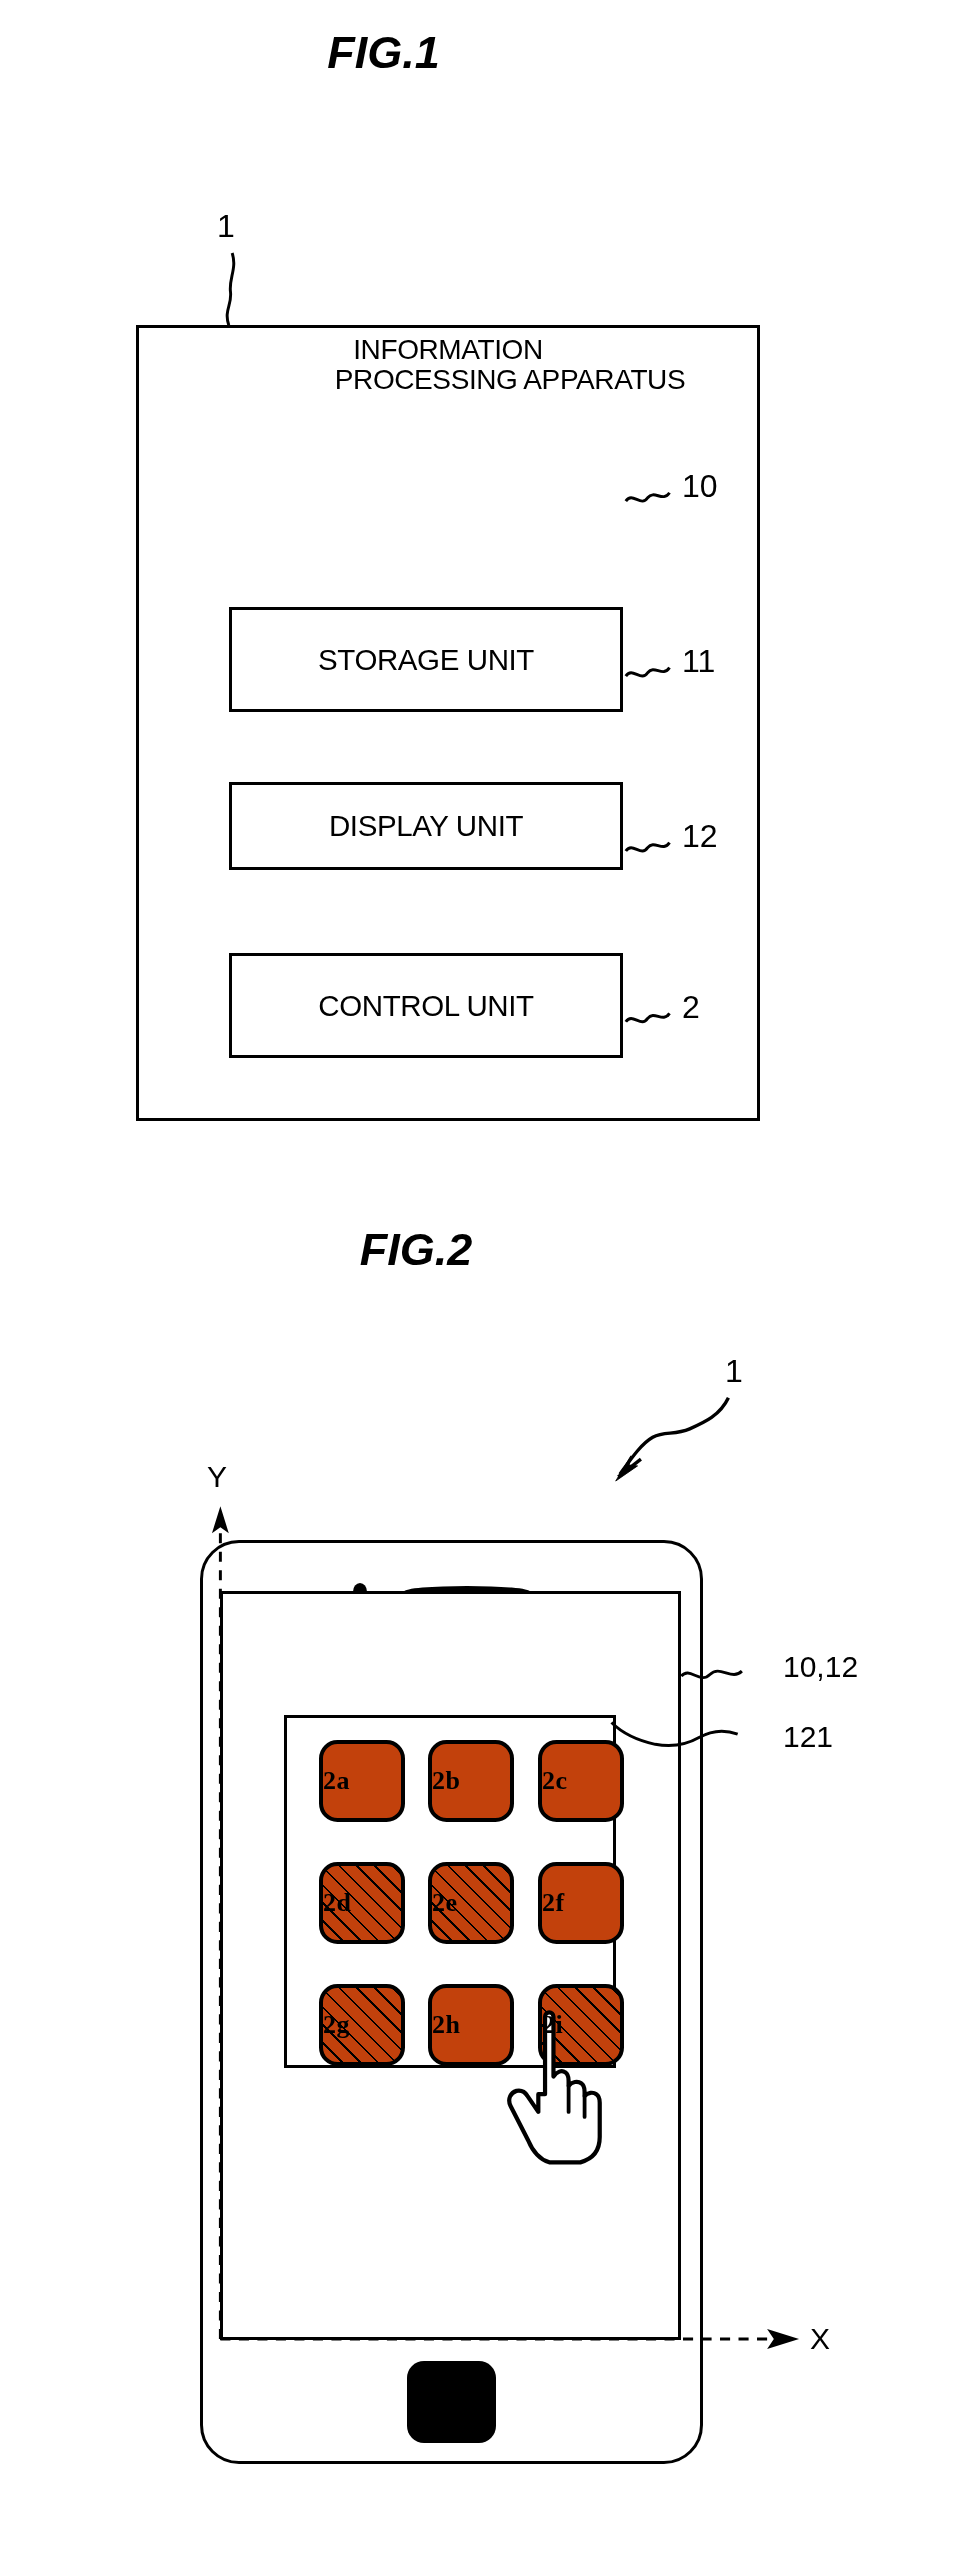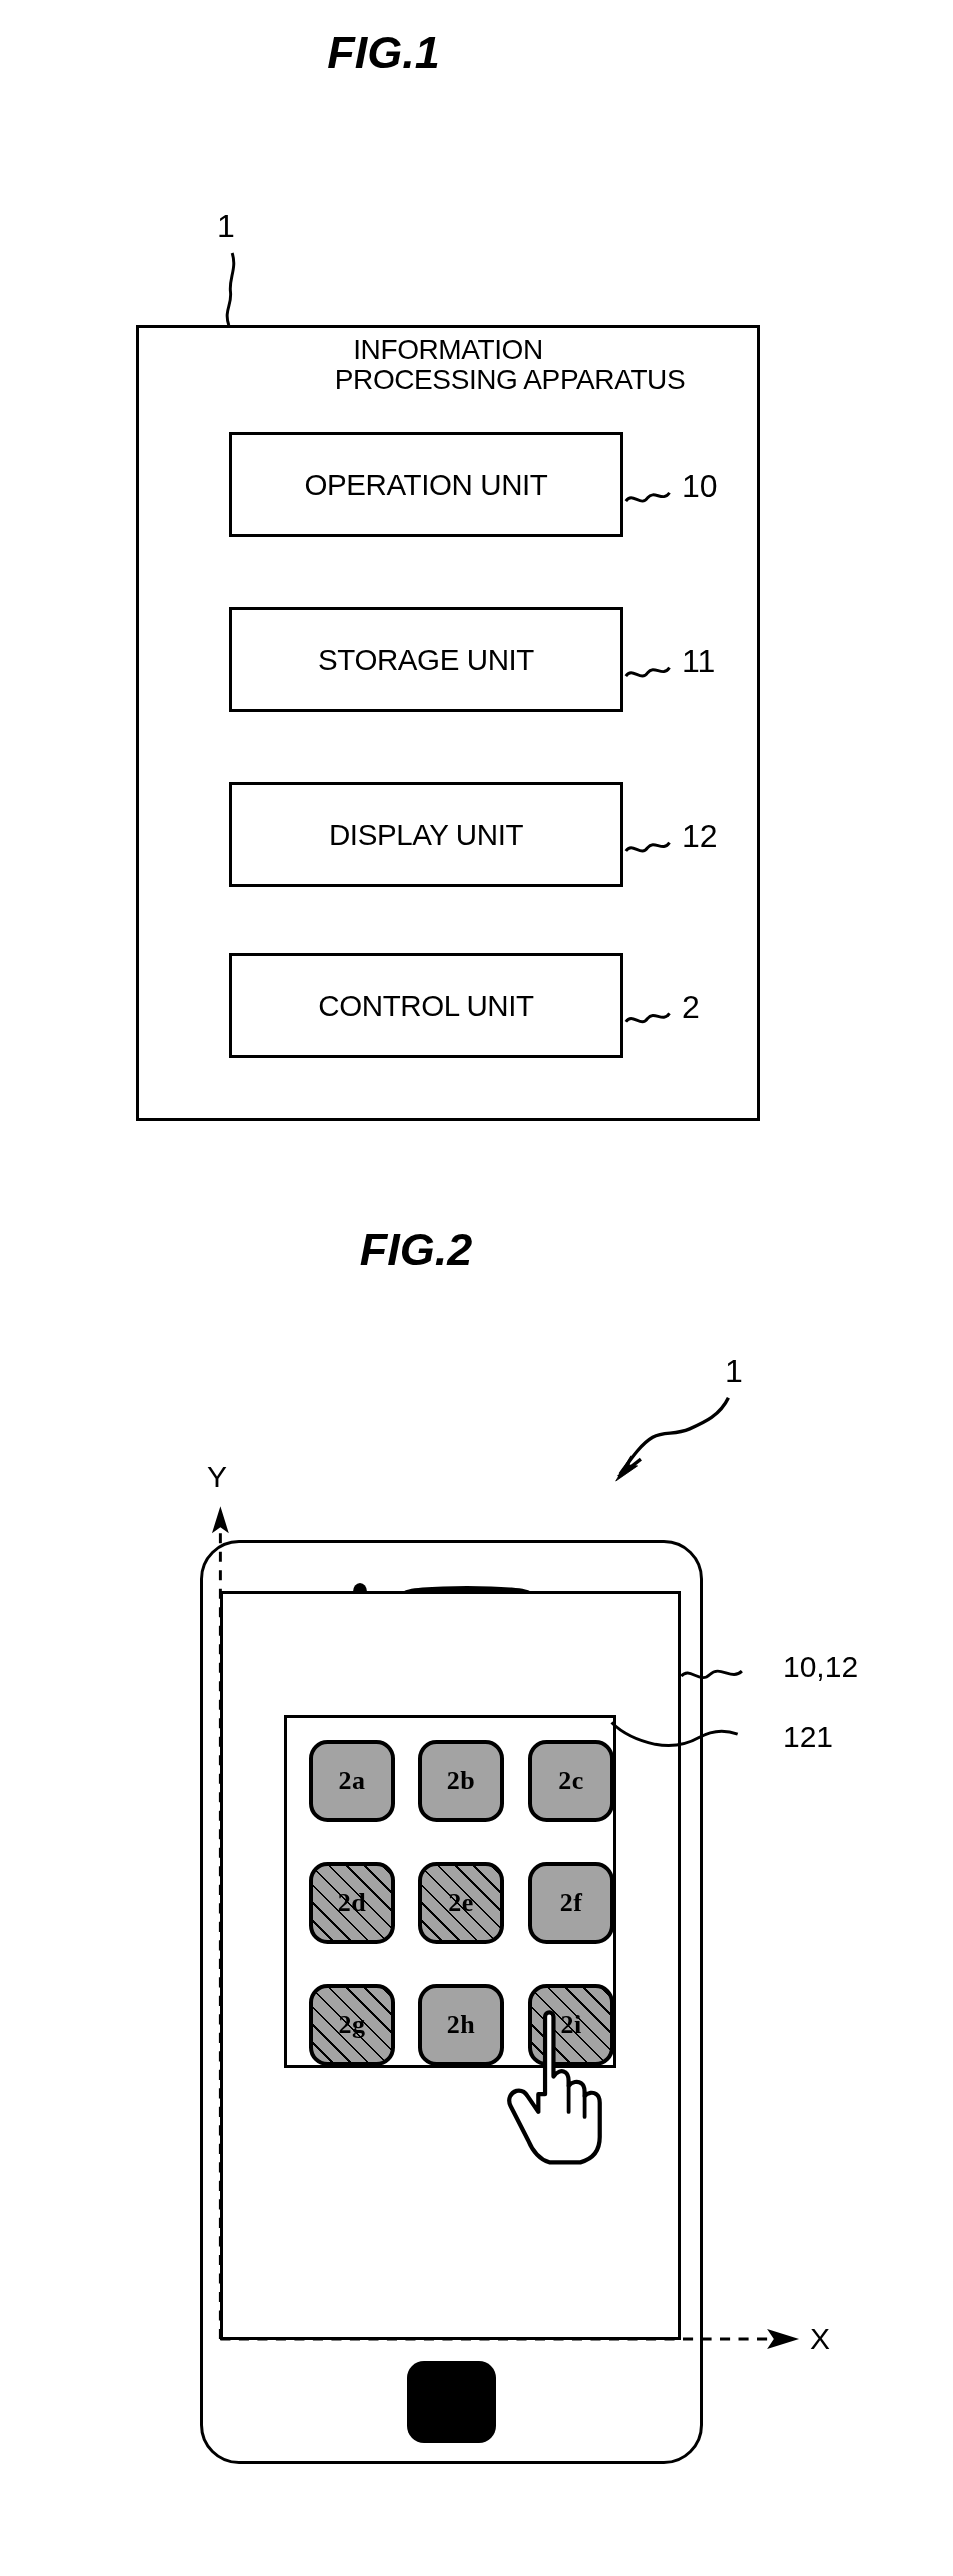--- a/index.html
+++ b/index.html
@@ -107,25 +107,25 @@
     position: absolute;
     box-sizing: border-box;
     border: 3.4px solid #000;
     background: #fff;
   }
   .key {
     position: absolute;
     box-sizing: border-box;
     border: 4.2px solid #000;
     border-radius: 18.5px;
-    background: #a3a3a3;
+    background: #c2410c;
     display: flex;
     align-items: center;
-    justify-content: center;
     overflow: hidden;
+    margin-left: 10px;
   }
   .key.hatched {
     background-image: repeating-linear-gradient(
       45deg,
       #000 0px, #000 1.7px,
       transparent 1.7px, transparent 12.6px
     );
   }
   .key-label {
     font-family: "Liberation Serif", serif;
@@ -169,31 +169,28 @@
 
   <div class="fig-title" id="fig1-title">FIG.1</div>
 
   <div class="ref-num" style="left:217px; top:210px;">1</div>
 
   <div class="outer-box" style="left:136px; top:325px; width:624px; height:796px;"></div>
 
   <div class="apparatus-title" style="left:136px; top:335px; width:624px;">INFORMATION</div>
   <div class="apparatus-title" style="left:136px; top:365px; width:748px;">PROCESSING APPARATUS</div>
 
-  <div class="unit-box" style="left:229px; top:432px; width:394px; height:105px;">
-    <span class="unit-label">OPERATION UNIT</span>
-  </div>
   <div class="ref-num" style="left:682px; top:470px;">10</div>
 
   <div class="unit-box" style="left:229px; top:607px; width:394px; height:105px;">
     <span class="unit-label">STORAGE UNIT</span>
   </div>
   <div class="ref-num" style="left:682px; top:645px;">11</div>
 
-  <div class="unit-box" style="left:229px; top:782px; width:394px; height:105px;">
+  <div class="unit-box" style="left:229px; top:782px; width:394px; height:88px;">
     <span class="unit-label">DISPLAY UNIT</span>
   </div>
   <div class="ref-num" style="left:682px; top:820px;">12</div>
 
   <div class="unit-box" style="left:229px; top:953px; width:394px; height:105px;">
     <span class="unit-label">CONTROL UNIT</span>
   </div>
   <div class="ref-num" style="left:682px; top:991px;">2</div>
 
   <div class="fig-title" id="fig2-title">FIG.2</div>

